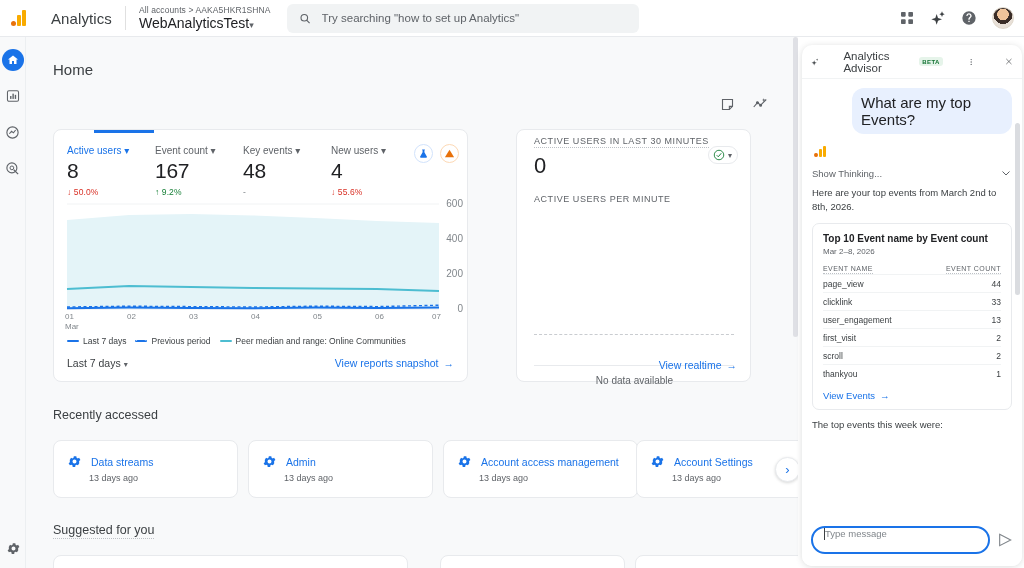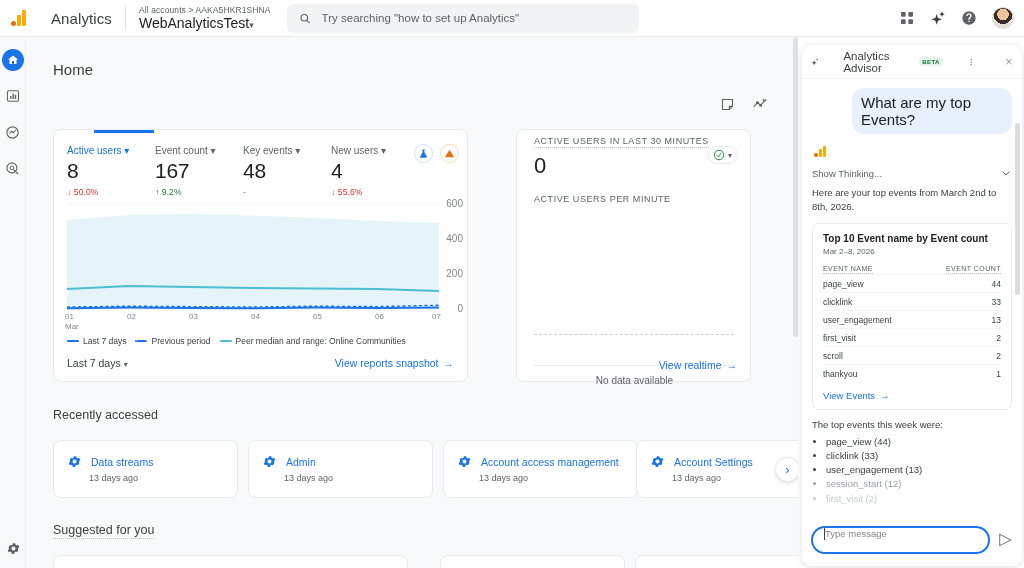--- a/index.html
+++ b/index.html
@@ -512,27 +512,20 @@
             <span class="n">thankyou</span>
             <span class="v">1</span>
           </div>
         <div class="view-ev">
             <span>View Events</span>
             <span>→</span>
           </div>
       </div>
 
       <div class="summary">The top events this week were:</div>
-      <ul class="bl">
-        <li>page_view (44)</li>
-        <li>clicklink (33)</li>
-        <li>user_engagement (13)</li>
-        <li style="color:#9aa0a6;">session_start (12)</li>
-        <li style="color:#c6cacd;">first_visit (2)</li>
-      </ul>
     </div>
 
     <div class="scroll-thumb"></div>
 
     <div class="adv-input-wrap">
       <div class="adv-input">
         <span class="caretbar"></span>
         <span class="ph">Type message</span>
       </div>
       <svg width="16" height="16" viewBox="0 0 24 24" fill="none" stroke="#80868b" stroke-width="1.7">

